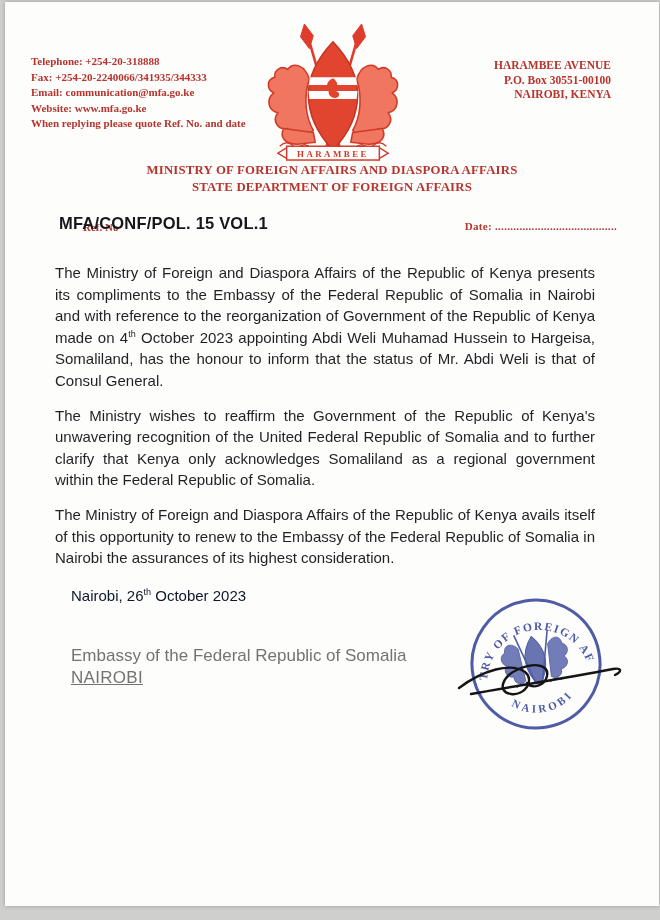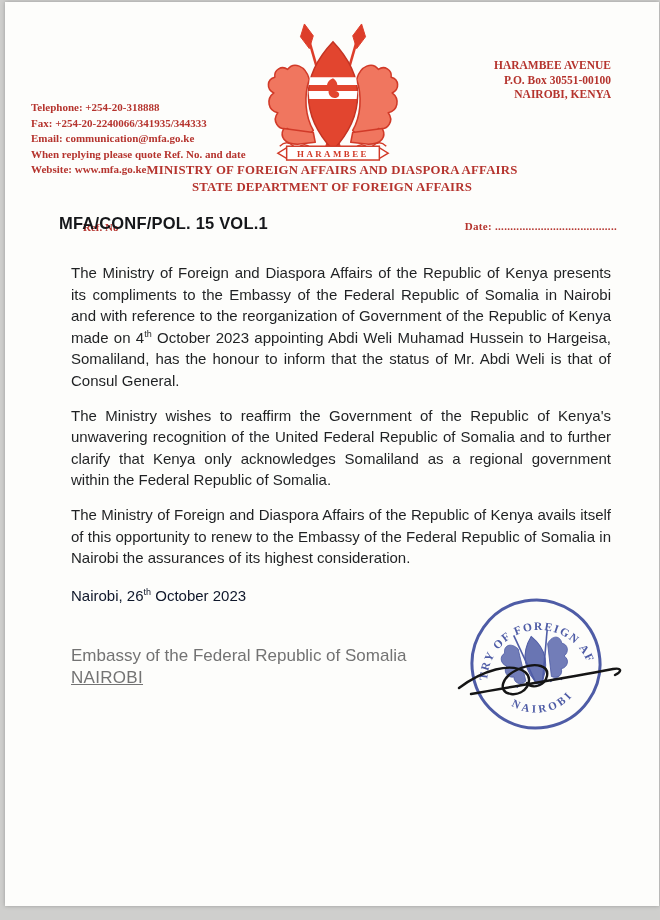--- a/index.html
+++ b/index.html
@@ -11,21 +11,21 @@
   .paper{
     position:absolute;left:5px;top:2px;right:1px;bottom:14px;
     background:#fdfdfb;
     box-shadow:0 0 4px rgba(0,0,0,.25);
   }
   
   .contact{
     position:absolute;left:26px;top:52px;
     color:#b5342e;
     font-family:"Liberation Serif",serif;font-weight:bold;
-    font-size:11px;line-height:15.5px;white-space:nowrap;margin-top:46px;
+    font-size:11px;line-height:15.5px;white-space:nowrap;
   }
   .addr{
     position:absolute;right:48px;top:56px;text-align:right;
     color:#b5342e;font-family:"Liberation Serif",serif;font-weight:bold;
     font-size:11.5px;line-height:14.5px;white-space:nowrap;
   }
   .crest{position:absolute;left:249px;top:20px;width:158px;height:140px;}
   .mftitle{
     position:absolute;left:0;right:0;top:160px;text-align:center;
     color:#b5342e;font-family:"Liberation Serif",serif;font-weight:bold;
@@ -42,21 +42,21 @@
     color:#15171a;font-weight:bold;font-size:16.5px;letter-spacing:.2px;
     font-family:"Liberation Sans",sans-serif;
   }
   .dateline-field{
     position:absolute;right:2px;top:8px;
     color:#b5342e;font-family:"Liberation Serif",serif;font-weight:bold;font-size:11px;
     letter-spacing:.3px;white-space:nowrap;margin-left:17px;
   }
   
   .body-text{
-    position:absolute;left:66px;width:540px;top:260px;
+    position:absolute;left:50px;width:540px;top:260px;
     color:#1f2123;font-size:15px;line-height:21.6px;
     text-align:justify;
   }
   .body-text p{margin:0 0 13px 0;}
   sup{font-size:9px;vertical-align:super;line-height:0;}
   .dateline{
     position:absolute;left:66px;top:585px;
     color:#0f172a;font-size:15px;
   }
   .addressee{
@@ -69,22 +69,22 @@
 </style>
 </head>
 <body>
 
 <div class="paper">
 
   <div class="contact">
     <div>Telephone: +254-20-318888</div>
     <div>Fax: +254-20-2240066/341935/344333</div>
     <div>Email: communication@mfa.go.ke</div>
+    <div>Website: www.mfa.go.ke</div>
     <div>When replying please quote Ref. No. and date</div>
-    <div>Website: www.mfa.go.ke</div>
   </div>
 
   <div class="crest">
     <svg viewBox="0 0 160 142" width="158" height="140">
       <g stroke="#dd3d2a" fill="#dd3d2a">
 
         <line x1="55" y1="16" x2="87" y2="128" stroke-width="2.6"></line>
         <line x1="105" y1="16" x2="73" y2="128" stroke-width="2.6"></line>
         <path d="M51,2 L60,14 L56,27 L47,15 Z" stroke-width="1"></path>
         <path d="M109,2 L100,14 L104,27 L113,15 Z" stroke-width="1"></path>

